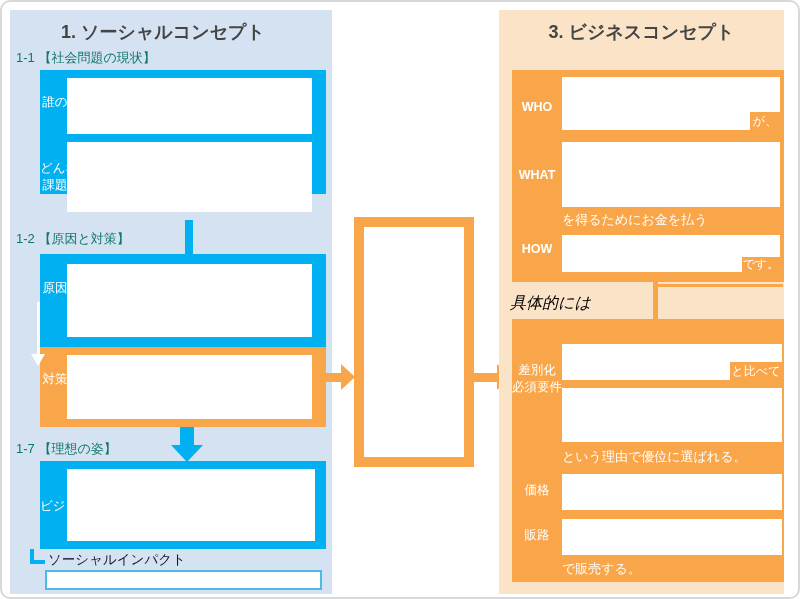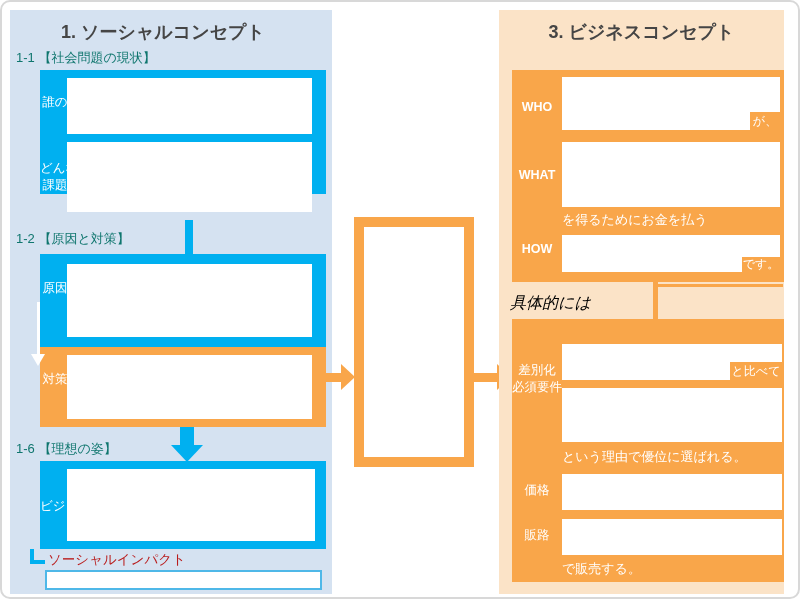--- a/index.html
+++ b/index.html
@@ -65,21 +65,21 @@
   .arrow-down-head-white {
     width:0; height:0;
     border-left:7px solid transparent; border-right:7px solid transparent;
     border-top:12px solid #ffffff;
   }
 
   .l-connector {
     border-left:4px solid #00b0f0; border-bottom:4px solid #00b0f0;
     width:15px; height:15px;
   }
-  .social-impact-label { font-size:13.5px; color:#b91c1c; white-space:nowrap; }
+  .social-impact-label { font-size:13.5px; color:#0f172a; white-space:nowrap; }
   .social-impact-input { background:#ffffff; border:2px solid #4fb8e8; }
 
   .details-label { font-size:16px; color:#000000; white-space:nowrap;font-style:italic; }
 
   .req-box {
     background:#ffffff; border:10px solid #f9a64a;
   }
 </style>
 </head>
 <body>
@@ -113,21 +113,21 @@
       <div class="rowlabel" style="left:0; top:24px; width:30px;">対策</div>
       <div class="whitebox" style="left:27px; top:8px; width:245px; height:64px;"></div>
     </div>
 
     <div class="abs arrow-down-shaft-white" style="left:27px; top:292px; height:52px;"></div>
     <div class="abs arrow-down-head-white" style="left:21px; top:344px;"></div>
 
     <div class="abs arrow-down-shaft-blue" style="left:170px; top:417px; width:14px; height:18px;"></div>
     <div class="abs arrow-down-head-blue" style="left:161px; top:435px;"></div>
 
-    <div class="abs sub-heading" style="left:6px; top:430px;">1-6 【理想の姿】</div>
+    <div class="abs sub-heading" style="left:6px; top:430px;">1-7 【理想の姿】</div>
 
     <div class="frame blue" style="left:30px; top:451px; width:286px; height:88px;">
       <div class="rowlabel" style="left:0; top:37px; width:30px;">ビジョン</div>
       <div class="whitebox" style="left:27px; top:8px; width:248px; height:72px;"></div>
     </div>
 
     <div class="abs l-connector" style="left:20px; top:539px;"></div>
     <div class="abs social-impact-label" style="left:38px; top:541px;">ソーシャルインパクト</div>
     <div class="abs social-impact-input" style="left:35px; top:560px; width:277px; height:20px;"></div>
   </div>

